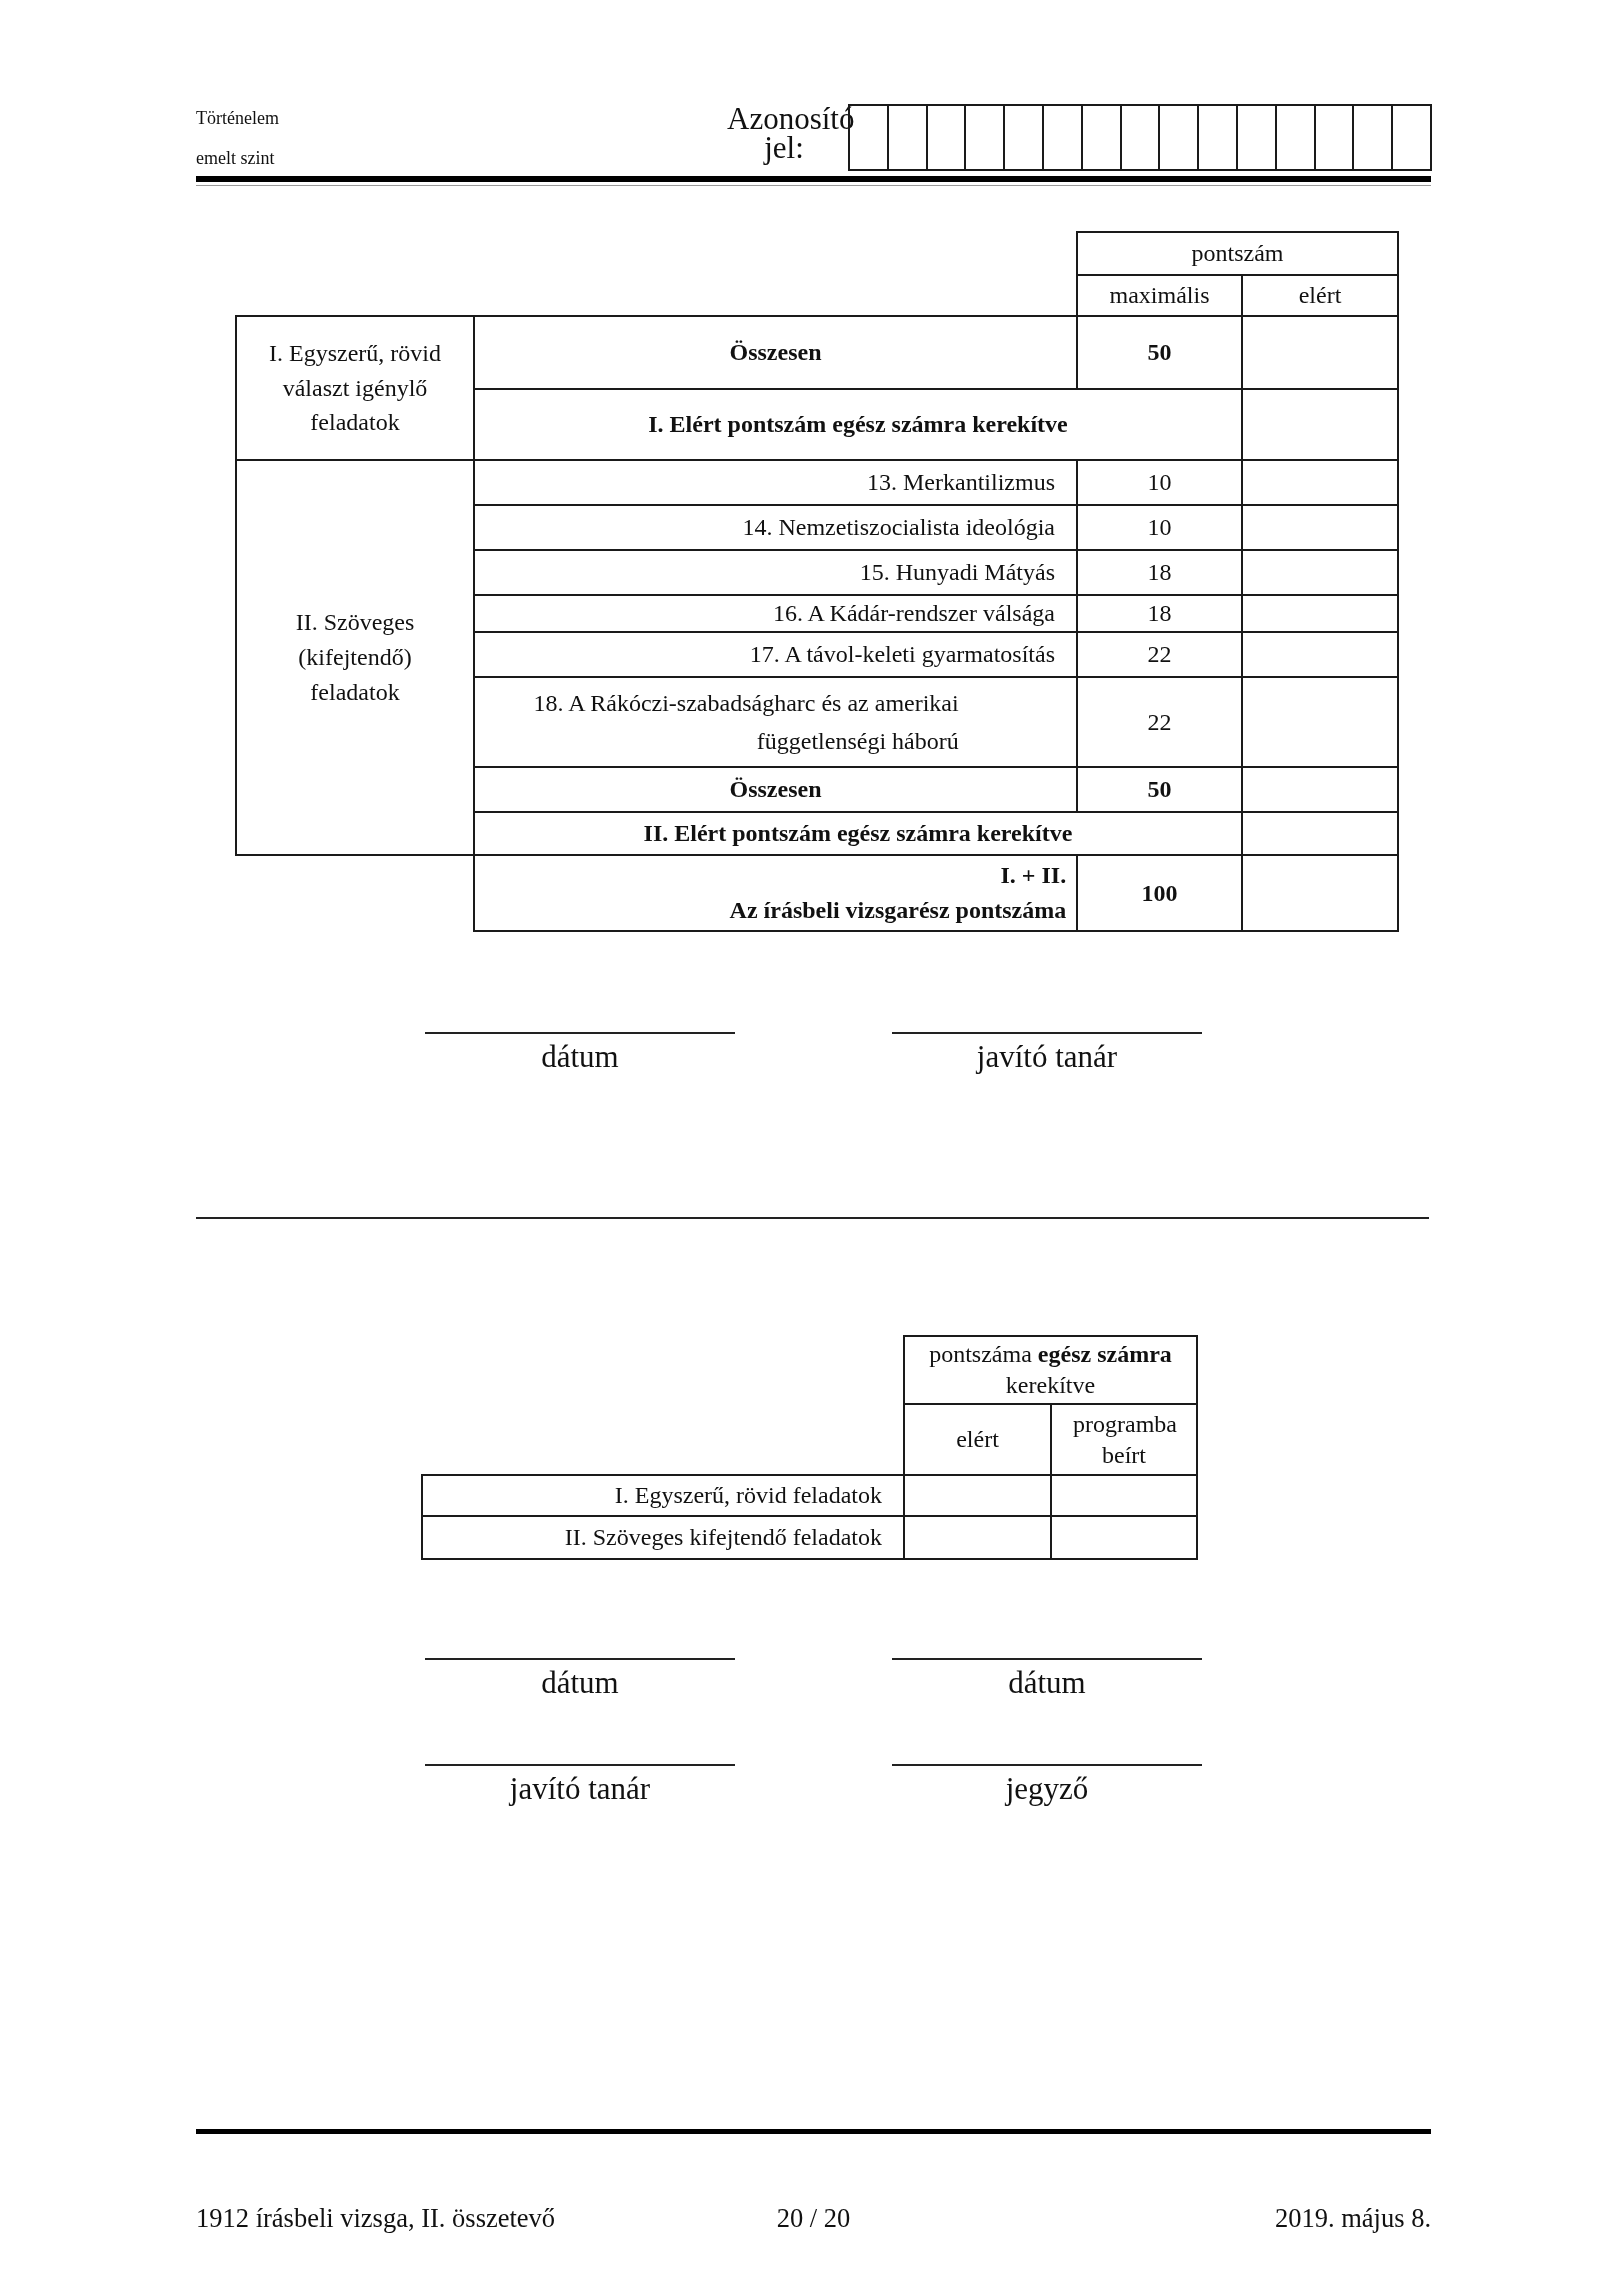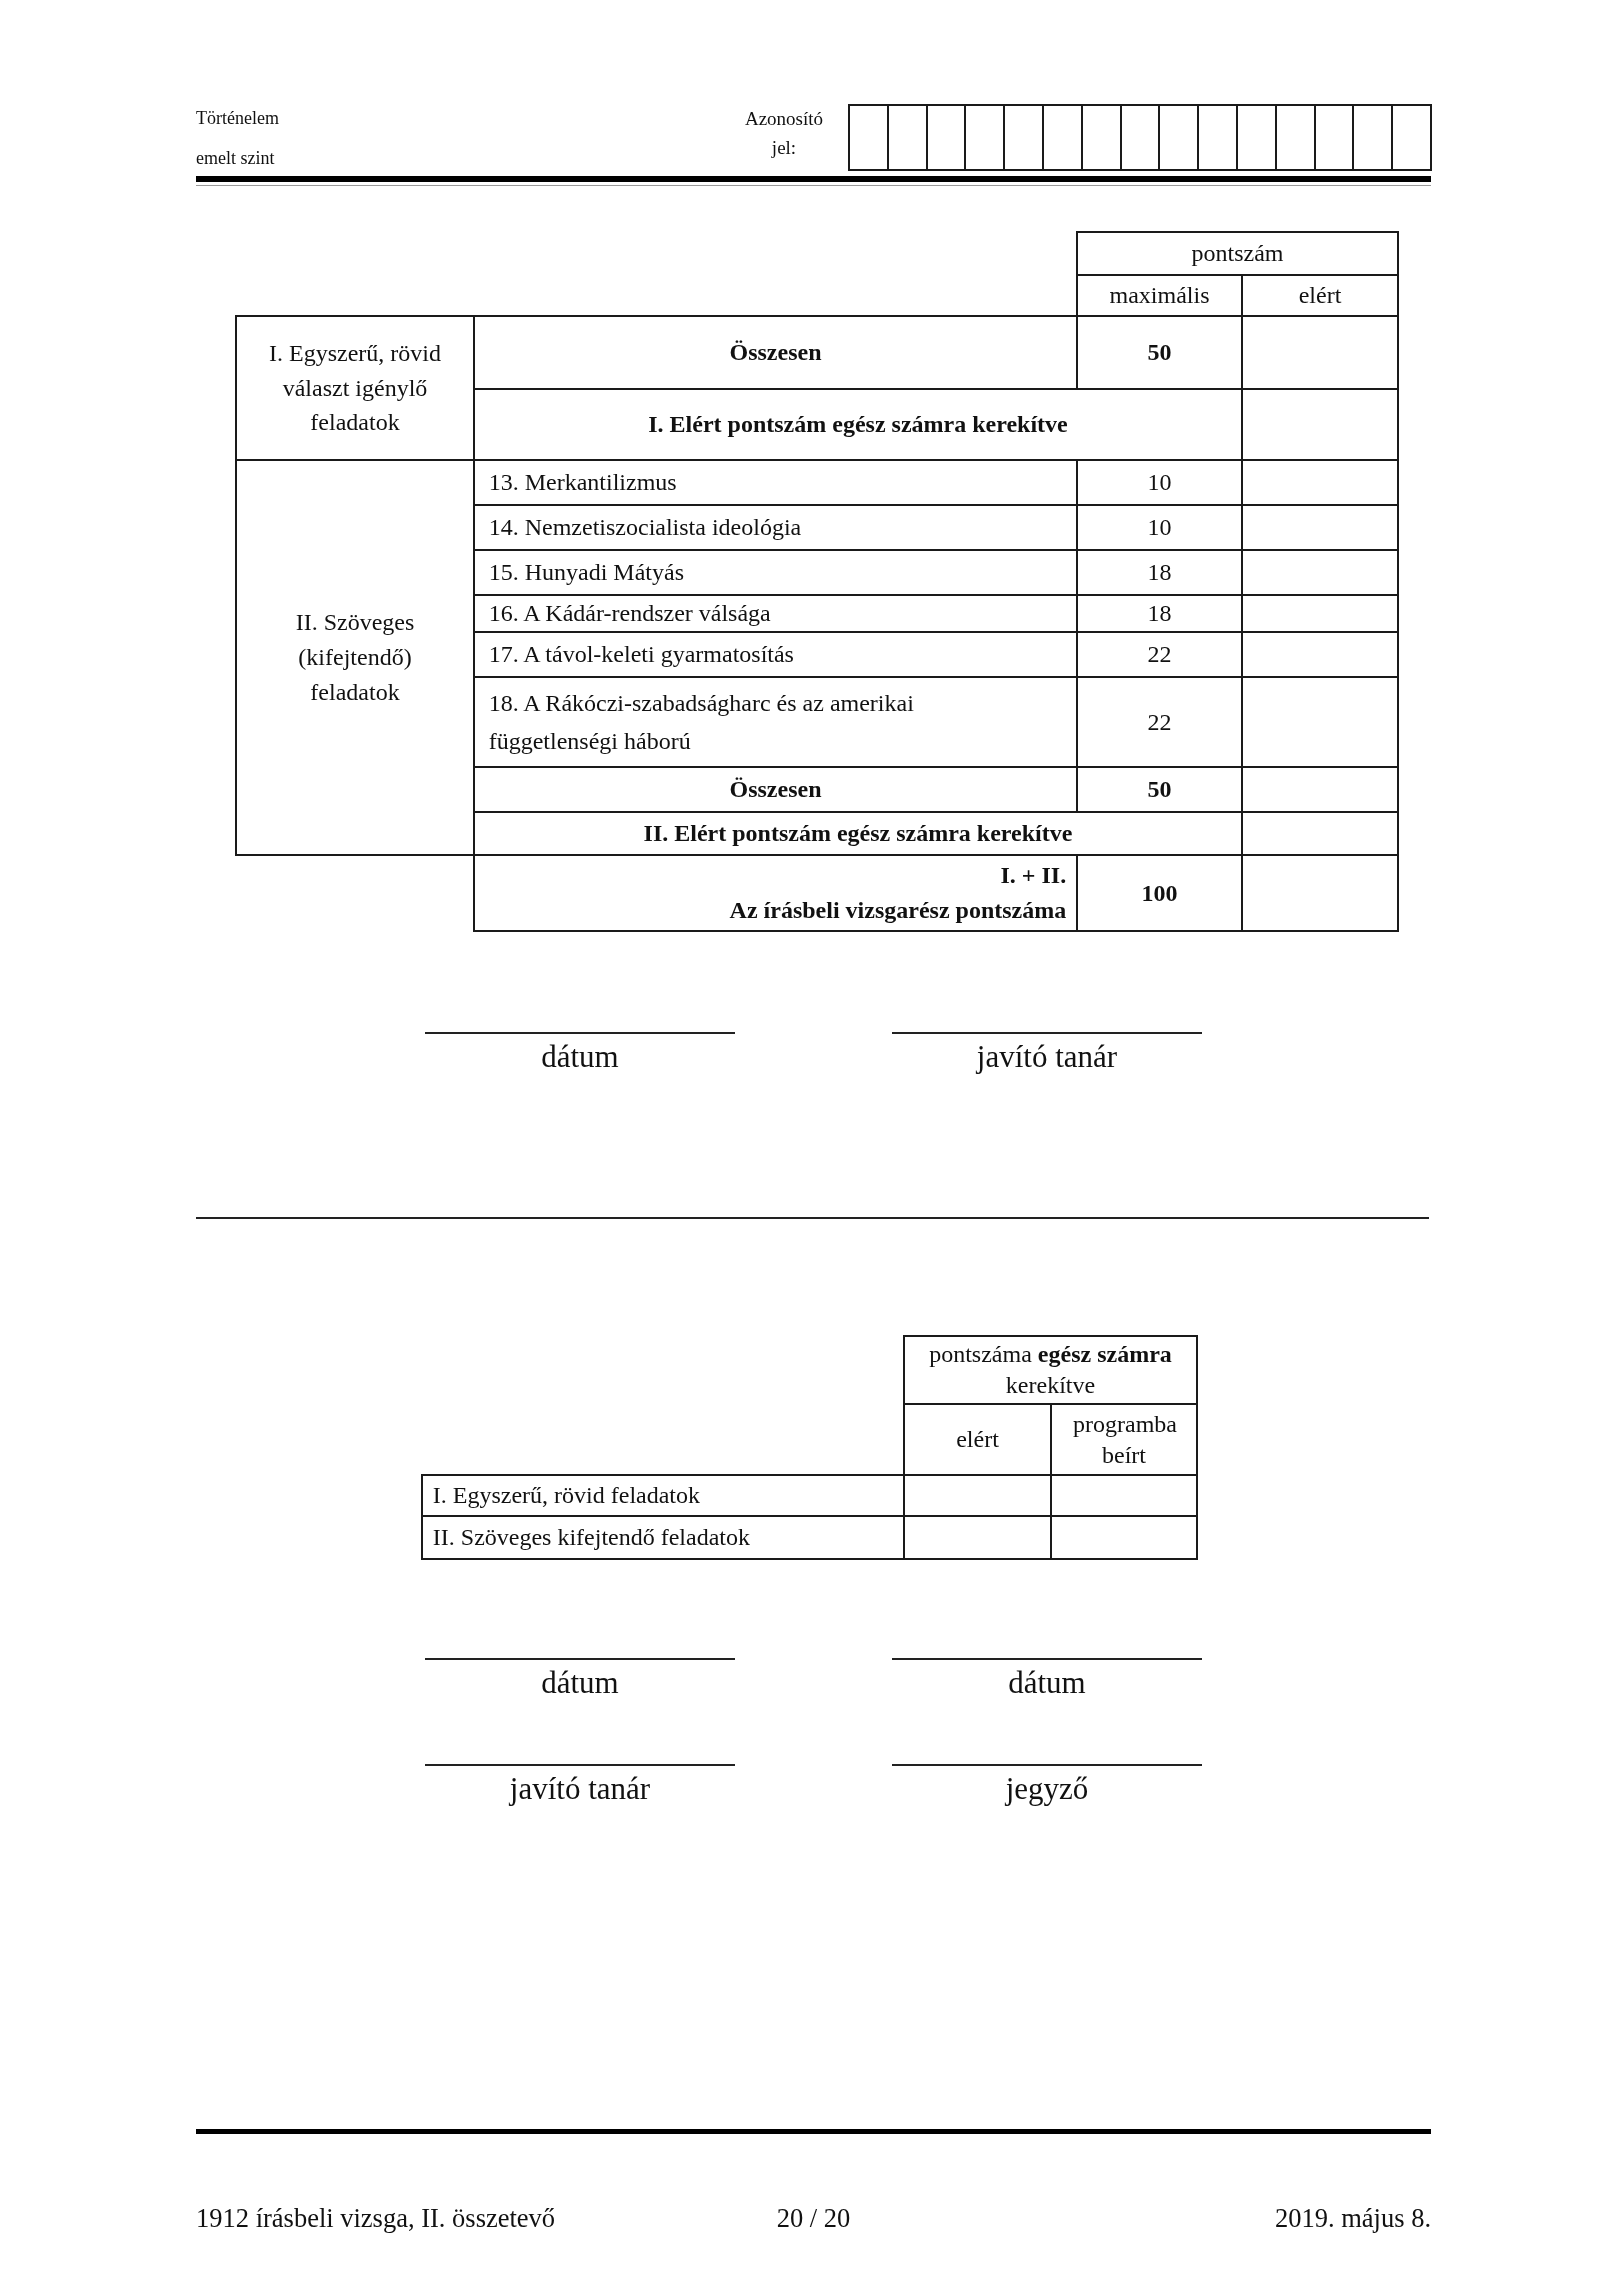--- a/index.html
+++ b/index.html
@@ -5,35 +5,35 @@
   * { margin:0; padding:0; box-sizing:border-box; }
   html,body { background:#e8e8e8; }
   #page {
     position:relative; width:1621px; height:2293px; background:#ffffff;
     font-family:"Liberation Serif", serif; color:#111;
   }
   .abs { position:absolute; }
 
   
   #exam-title { left:196px; top:98px; font-size:18px; line-height:40px; }
-  #id-label { left:727px; top:104px; width:114px; text-align:center; font-size:19px; line-height:29px; }
+  #id-label { left:727px; top:104px; width:114px; text-align:center; font-size:31px; line-height:29px; }
   #id-boxes { left:848px; top:104px; width:584px; height:67px; border:2px solid #1a1a1a; display:flex; }
   .id-cell { flex:1 1 0; border-left:2px solid #1a1a1a; }
   .id-cell:first-child { border-left:none; }
   .rule-thick { left:196px; width:1235px; height:5.9px; background:#000; }
   .rule-thin  { left:196px; width:1235px; height:1px; background:#9a9a9a; }
 
   
   table { border-collapse:collapse; table-layout:fixed; position:absolute; background:#fff; }
   td { border:2px solid #1a1a1a; font-size:24px; line-height:1.3; vertical-align:middle;
        text-align:center; padding:2px 21px; overflow:hidden; }
   td.ghost { border-top:none; border-left:none; border-bottom:none; border-right:none; }
   tr.thick-top td { border-top-width:2.9px; }
   td.lbl { font-weight:normal; }
-  td.task { text-align:left; padding-left:13.7px; }
+  td.task { text-align:right; padding-left:13.7px; }
   td.b { font-weight:bold; }
   td.fill { background:#fff; }
   .lbl-inner { width:176px; margin:0 auto; line-height:1.45; }
   .wrap18 { width:470px; line-height:1.6; }
   td.sum-right { text-align:right; padding-right:9.8px; font-weight:bold; line-height:1.45; }
 
   
   .sig-line { height:2px; background:#222; width:310px; }
   .sig-label { width:310px; text-align:center; font-size:31px; }
 

